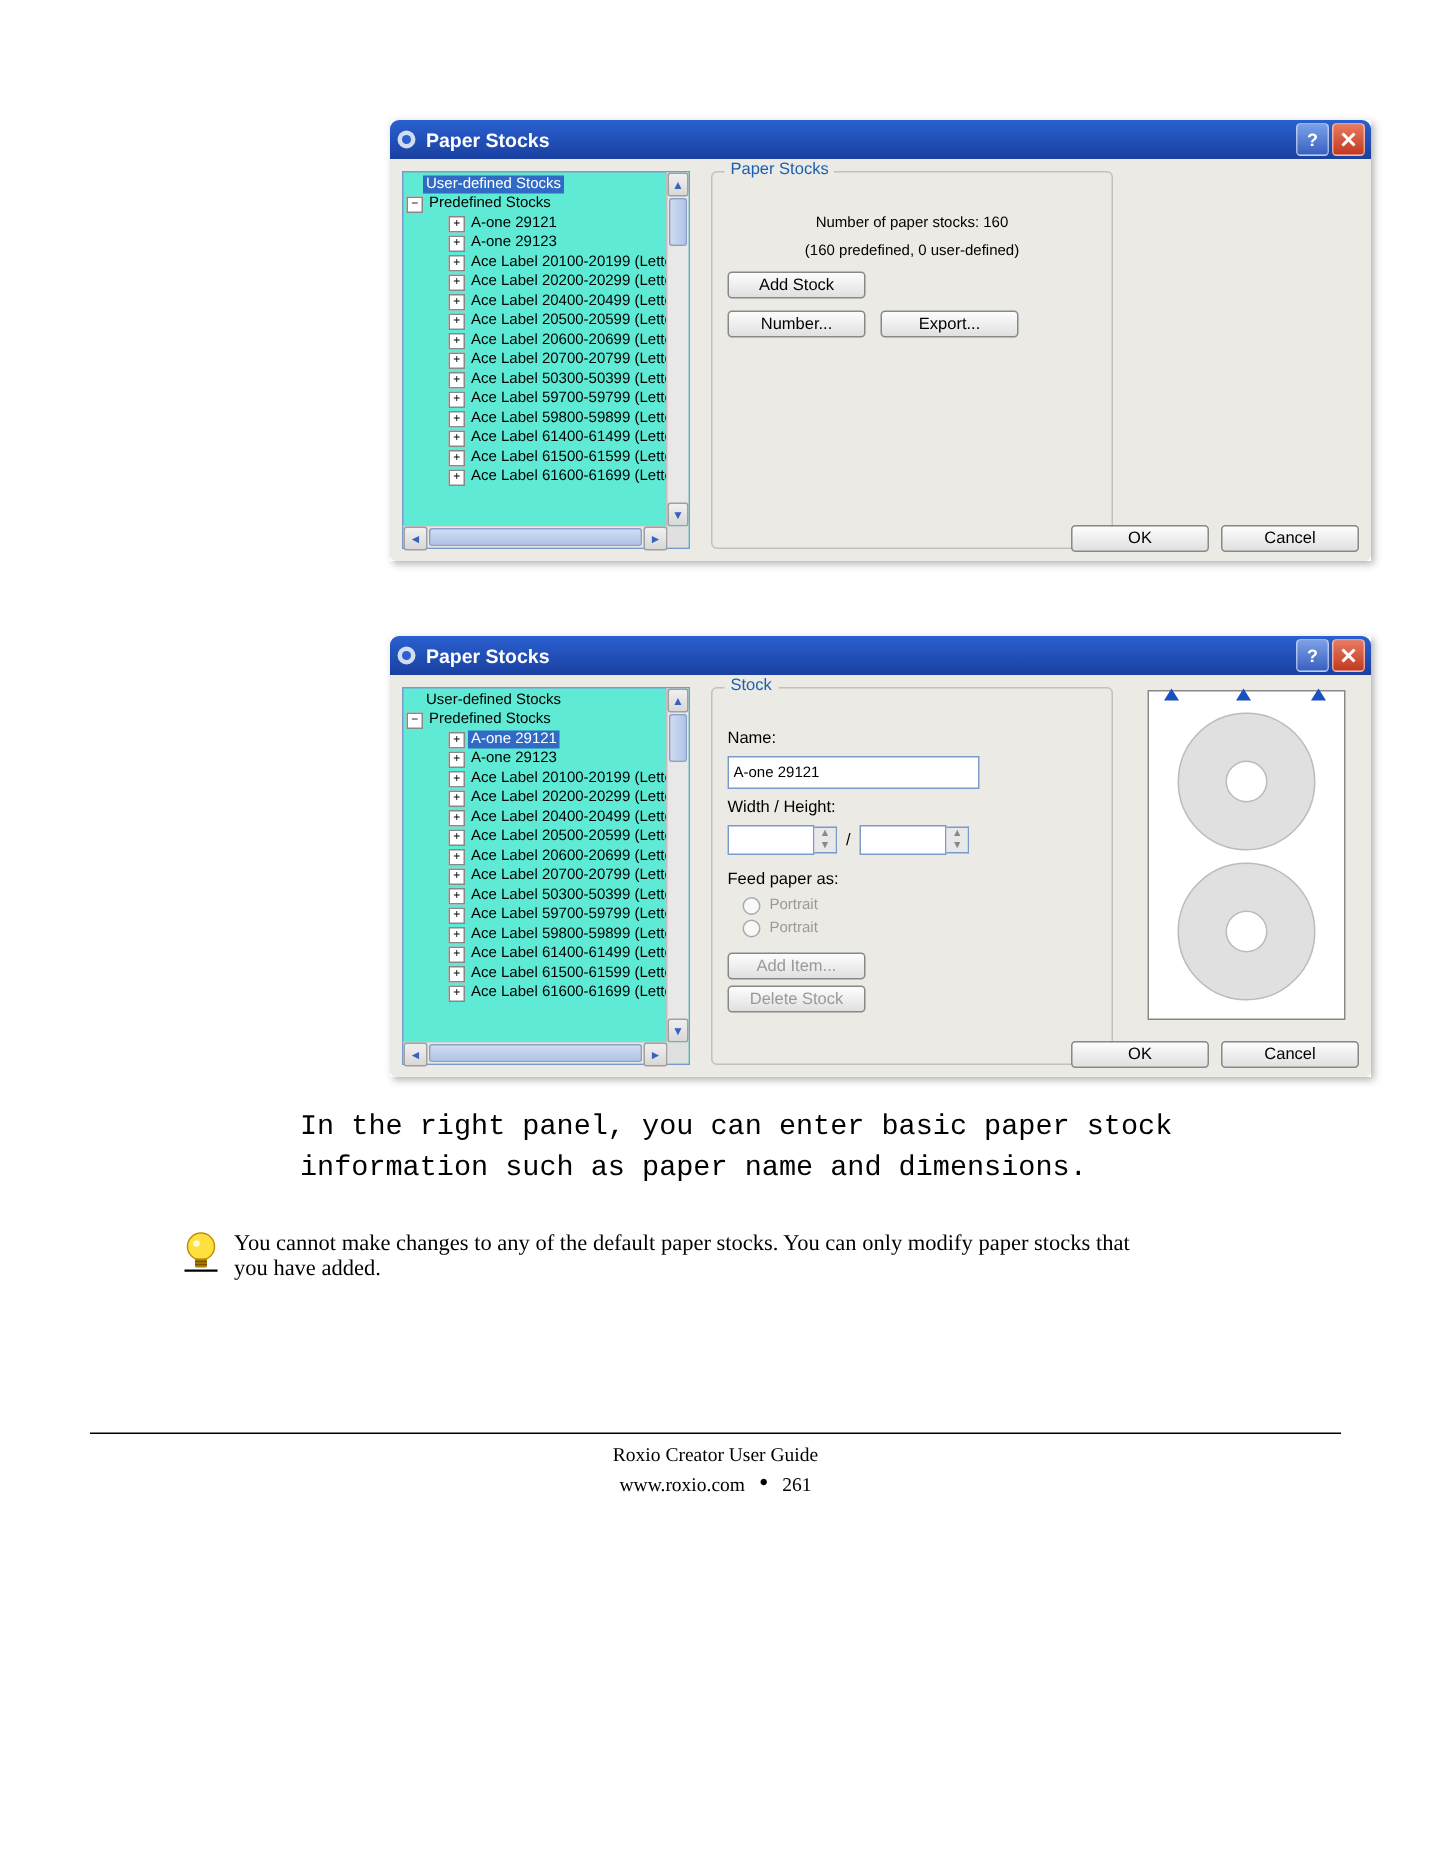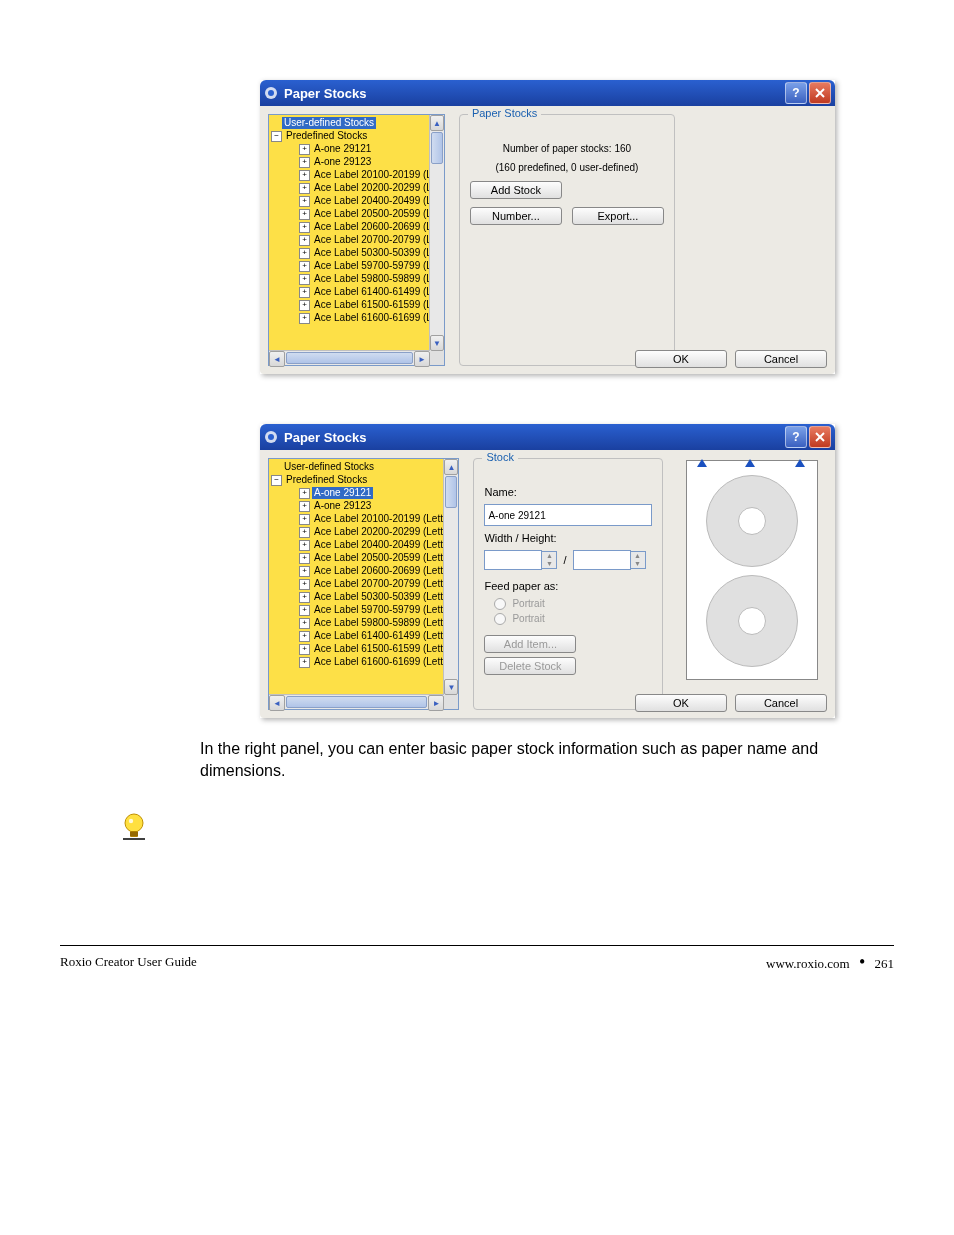--- a/index.html
+++ b/index.html
@@ -9,21 +9,21 @@
     background: #fff;
     width: 954px;
     font-size: 11px;
     color: #000;
   }
   .page {
     padding: 40px 60px 20px 60px;
   }
   .dialog-img {
     margin: 40px 0 20px 200px;
-    width: 575px;
+    width: 654px;
     box-shadow: 2px 2px 5px rgba(0,0,0,0.3);
   }
   .titlebar {
     background: linear-gradient(to bottom, #2a60d0, #1a40a0);
     display: flex;
     align-items: center;
     justify-content: space-between;
     padding: 2px 4px;
     border-radius: 6px 6px 0 0;
   }
@@ -61,21 +61,21 @@
   .close-btn { background: linear-gradient(to bottom,#e87a60,#c03a20); }
   .dialog-body {
     background: #eceae4;
     padding: 8px;
     border-radius: 0 0 4px 4px;
     display: flex;
     gap: 8px;
     position: relative;
   }
   .tree-pane {
-    background: #fde047;
+    background: #5eead4;
     width: 190px;
     height: 250px;
     border: 1px solid #7a9ac9;
     position: relative;
     font-size: 10px;
   }
   .tree-content {
     position: absolute;
     top: 0; left: 0; right: 14px; bottom: 14px;
     overflow: hidden;
@@ -296,22 +296,22 @@
   .tip-icon {
     display:inline-block;
     vertical-align: top;
     margin: 0 8px 0 60px;
   }
   .tip-bulb {
     width: 28px;
     height: 30px;
   }
   .body-text {
-    font-family: Liberation Sans, sans-serif;
-    font-size: 16px;
+    font-family: Liberation Mono, monospace;
+    font-size: 19px;
     margin: 12px 60px 12px 140px;
     line-height: 1.4;
   }
   .tip-text {
     display:inline;
     font-family: "Times New Roman", serif;
     font-size: 15px;
   }
   .tip-block {
     margin: 30px 60px 10px 0;
@@ -322,20 +322,21 @@
     margin: 70px 60px 6px 60px;
     border:none; border-top:1px solid #000;
   }
   .footer {
     font-family: "Times New Roman", serif;
     font-size: 13px;
     display:flex;
     justify-content:space-between;
     margin: 0 60px;
     align-items:center;
+    flex-direction:column;
   }
   .footer .dot {
     font-size: 18px;
     padding: 0 6px;
   }
 </style>
 </head>
 <body>
 
 <div class="page">
@@ -641,20 +642,21 @@
     <span class="tip-icon">
       <svg class="tip-bulb" viewBox="0 0 28 30">
         <ellipse cx="14" cy="10" rx="9" ry="9" fill="#ffe040" stroke="#c09000" stroke-width="1"></ellipse>
         <rect x="10" y="18" width="8" height="6" fill="#b08000" rx="1"></rect>
         <line x1="10" y1="20" x2="18" y2="20" stroke="#7a5000"></line>
         <line x1="10" y1="22" x2="18" y2="22" stroke="#7a5000"></line>
         <path d="M3 26 L25 26" stroke="#000" stroke-width="1.5"></path>
         <circle cx="11" cy="8" r="2.2" fill="#fff" opacity="0.8"></circle>
       </svg>
     </span>
+    <span class="tip-text" style="max-width:620px">You cannot make changes to any of the default paper stocks. You can only modify paper stocks that you have added.</span>
   </div>
 
 </div>
 
 <hr class="page-rule">
 <div class="footer">
   <span>Roxio Creator User Guide</span>
   <span>
     <span>www.roxio.com</span>
     <span class="dot">•</span>

